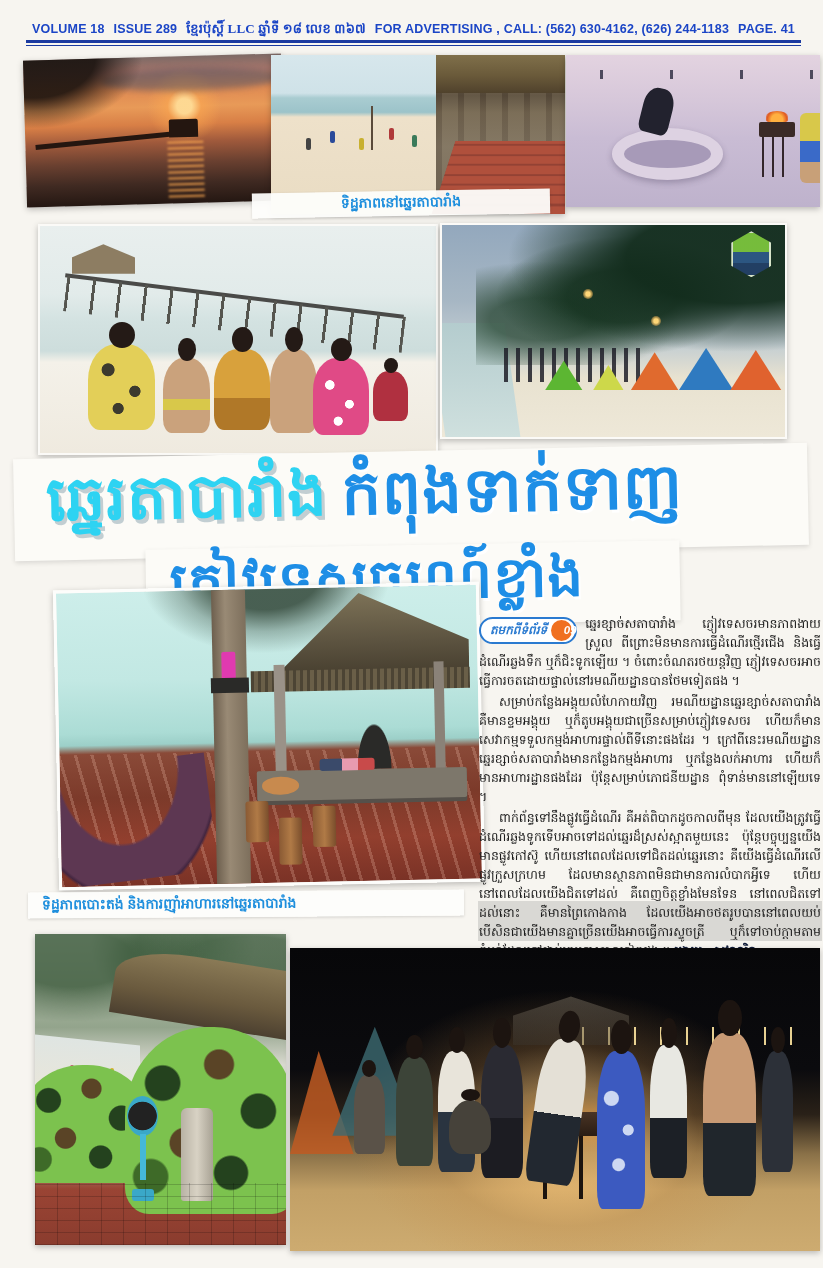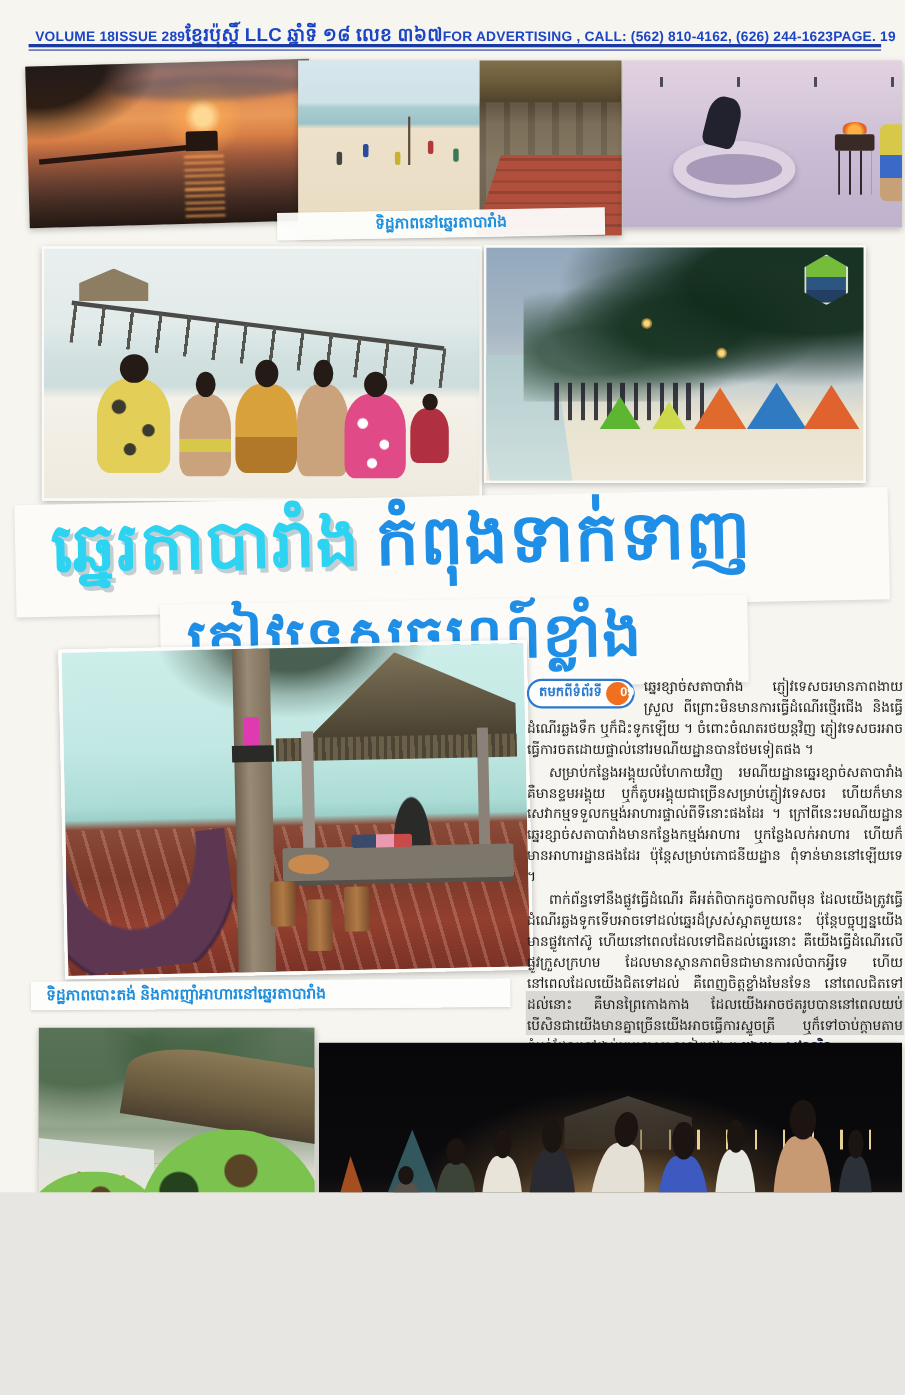--- a/index.html
+++ b/index.html
@@ -1,28 +1,28 @@
 <!DOCTYPE html>
 <html><head>
 <meta charset="utf-8">
 <style>
   html,body{margin:0;padding:0;background:#e8e6e2;}
   *{box-sizing:border-box;}
   .page{
-    position:relative;width:823px;height:1084px;margin:0 auto;
+    position:relative;width:823px;height:1268px;margin:0 auto;
     background:#f7f5f0;overflow:hidden;
     font-family:"Liberation Sans","DejaVu Sans",sans-serif;
   }
   
   .masthead{
     position:absolute;left:32px;right:28px;top:20px;height:20px;
     display:flex;justify-content:space-between;align-items:baseline;
     color:#1b45c6;font-weight:bold;font-size:12.5px;letter-spacing:.2px;white-space:nowrap;
   }
-  .masthead .kh{font-size:17px;}
+  .masthead .kh{font-size:13px;font-family:Liberation Serif, serif;}
   .mast-rule{
     position:absolute;left:26px;right:22px;top:40px;height:6px;
     border-top:3px solid #1b3aa0;border-bottom:1px solid #1b3aa0;
   }
   
   .photo{position:absolute;overflow:hidden;box-shadow:0 2px 6px rgba(0,0,0,.25);}
   
   .ph-sunset{
     left:25px;top:57px;width:258px;height:147px;transform:rotate(-1.6deg);
     background:
@@ -180,23 +180,23 @@
   .st4{left:48%;top:64%;width:9%;height:6%;background:#c88a4e;border-radius:50%;}
   
   .grayband{position:absolute;left:478px;top:901px;width:344px;height:40px;background:#d9d8d4;}
   .article{
     position:absolute;left:479px;top:615px;width:342px;color:#1c1c1c;
     font-size:12.5px;line-height:1.52;text-align:justify;
   }
   .article p{margin:0 0 2px 0;}
   .article p + p{text-indent:20px;}
   .badge{
-    float:left;display:flex;gap:4px;margin:2px 8px 2px 0;
+    float:left;display:flex;align-items:center;gap:4px;margin:2px 8px 2px 0;
     border:2px solid #2a7ad0;border-radius:14px;padding:1px 3px 1px 9px;
-    color:#2a7ad0;font-weight:bold;font-size:12px;background:#fff;white-space:nowrap;
+    color:#2a7ad0;font-weight:bold;font-size:12px;background:#fff;white-space:nowrap;font-style:italic;
   }
   .badge .num{
     width:21px;height:21px;border-radius:50%;background:#f07020;color:#fff;
     display:flex;align-items:center;justify-content:center;font-size:11.5px;padding-left:17px;
   }
   .byline{color:#101c3a;font-weight:bold;white-space:nowrap;}
   
   .ph-camo{
     left:35px;top:934px;width:251px;height:311px;
     background:linear-gradient(180deg,#cdd4c8 0%,#aebaa6 16%,#93a48c 30%,#d9d9cf 42%,#cfcfc3 55%,#b7b0a0 70%,#9a4434 82%,#8a3c2e 100%);
@@ -272,22 +272,22 @@
 </style>
 </head>
 <body>
 
 <div class="page">
 
   <div class="masthead">
     <span>VOLUME 18</span>
     <span>ISSUE 289</span>
     <span class="kh">ខ្មែរប៉ុស្តិ៍ LLC ឆ្នាំទី ១៨ លេខ ៣៦៧</span>
-    <span>FOR ADVERTISING ,  CALL: (562) 810-4162, (626) 244-1623</span>
-    <span>PAGE. 19</span>
+    <span>FOR ADVERTISING ,  CALL: (562) 630-4162, (626) 244-1183</span>
+    <span>PAGE. 41</span>
   </div>
   <div class="mast-rule"></div>
 
   <div class="photo ph-sunset">
     <div class="cloud"></div>
     <div class="glint"></div>
     <div class="pier"></div>
     <div class="pier-hut"></div>
     <div class="tree"></div>
   </div>

